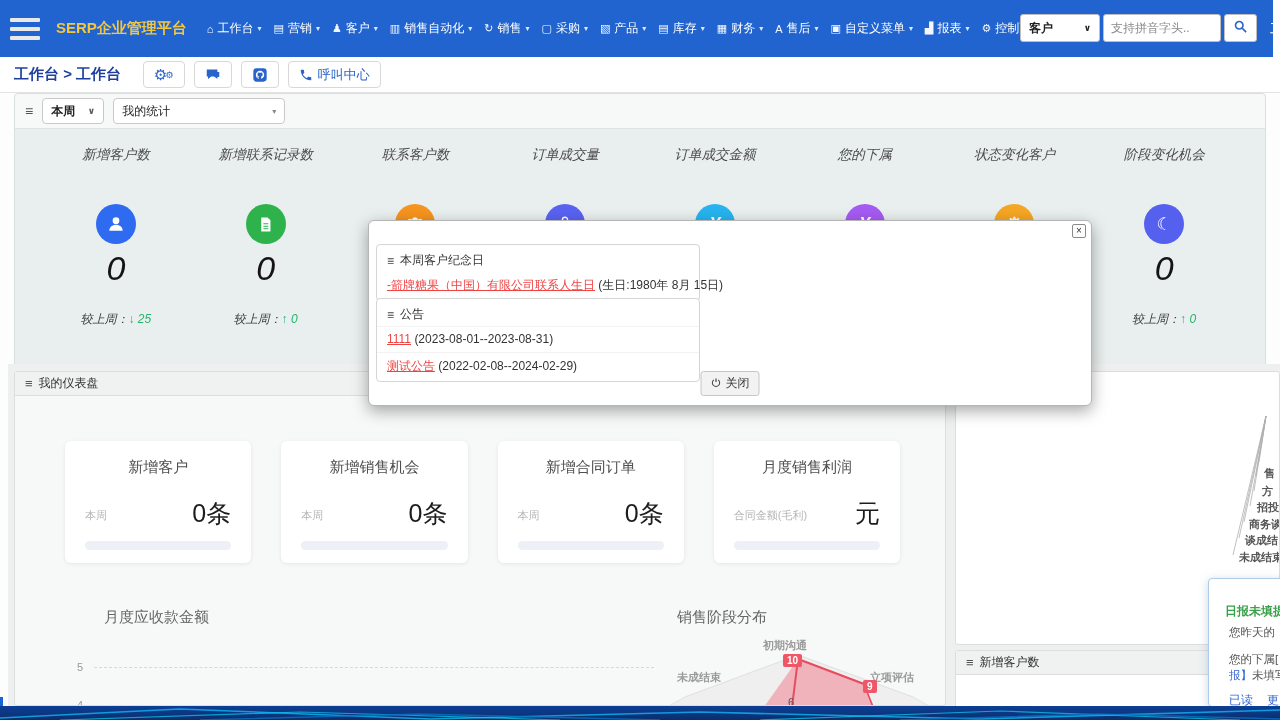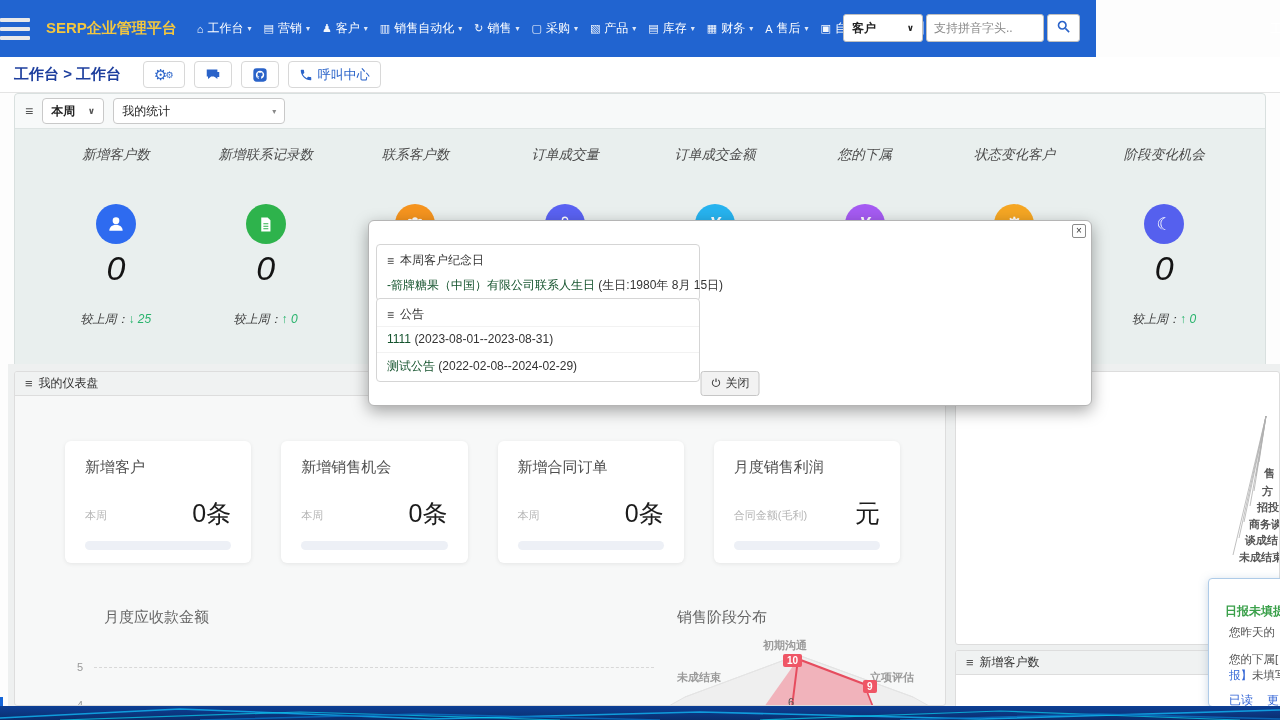--- a/index.html
+++ b/index.html
@@ -1,20 +1,20 @@
 <!DOCTYPE html>
 <html><head>
 <meta charset="utf-8">
 <style>
 *{margin:0;padding:0;box-sizing:border-box;}
 html,body{width:1280px;height:720px;overflow:hidden;}
 body{font-family:"Liberation Sans","DejaVu Sans",sans-serif;background:#fdfdfd;position:relative;}
 a{text-decoration:none;}
 
-.navbar{position:absolute;left:0;top:0;width:1096px;height:57px;background:#2164d0;display:flex;align-items:center;z-index:10;}
+.navbar{position:absolute;left:0;top:0;width:1273px;height:57px;background:#2164d0;display:flex;align-items:center;padding-left:10px;z-index:10;}
 .burger{width:30px;display:flex;flex-direction:column;gap:5px;margin-right:16px;cursor:pointer;}
 .burger i{display:block;height:4px;background:#e9e9e9;border-radius:1px;}
 .brand{color:#f2c63f;font-weight:bold;font-size:15px;margin-right:20px;white-space:nowrap;}
 .nav-menu{display:flex;align-items:center;gap:12px;}
 .nav-item{color:#fff;font-size:12px;white-space:nowrap;display:flex;align-items:center;gap:4px;cursor:pointer;}
 .nav-item .gl{font-size:11px;opacity:.95;}
 .nav-item .car{font-size:8px;opacity:.85;}
 .nav-search{position:absolute;right:16px;top:14px;display:flex;align-items:center;gap:3px;}
 .sel-sm{background:#fff;border:1px solid #bfbfbf;border-radius:3px;height:28px;width:80px;display:flex;align-items:center;justify-content:space-between;padding:0 8px;font-size:12px;color:#222;font-weight:bold;cursor:pointer;}
 .sel-sm .chev{font-size:9px;font-weight:bold;}
@@ -43,31 +43,31 @@
 .stat-value{font-size:34px;color:#141414;text-align:center;}
 .stat-delta{font-size:12px;color:#3c3c3c;text-align:center;margin-top:23px;height:15px;}
 .green{color:#27b36b;}
 
 .modal{position:absolute;left:368px;top:220px;width:724px;height:186px;background:#fff;border:1px solid #b5b5b5;border-radius:6px;box-shadow:0 5px 16px rgba(0,0,0,.35);z-index:50;}
 .modal-close{position:absolute;top:3px;right:5px;width:14px;height:14px;border:1px solid #8a8a8a;border-radius:2px;background:#fdfdfd;font-size:10px;line-height:12px;text-align:center;color:#333;cursor:pointer;}
 .mbox{position:absolute;left:7px;width:324px;border:1px solid #d5d5d5;border-radius:4px;background:#fff;}
 .mbox-head{font-size:12px;color:#333;padding:7px 10px 3px;display:flex;gap:6px;align-items:center;}
 .mbox-head .hmb{font-size:12px;color:#444;}
 .mrow{font-size:12px;padding:5px 10px 6px;white-space:nowrap;}
-.mrow a{color:#14532d;}
+.mrow a{color:#ef4444;text-decoration:underline;}
 .mrow .plain{color:#333;}
 .modal-foot-btn{position:absolute;bottom:9px;left:50%;transform:translateX(-50%);display:flex;align-items:center;gap:4px;background:#f2f2f2;border:1px solid #c6c6c6;border-radius:3px;padding:3px 9px;font-size:12px;color:#333;cursor:pointer;}
 
 .content-bg{position:absolute;left:8px;top:364px;width:1272px;height:342px;background:#eef0f0;}
 .panel{position:absolute;background:#fff;border:1px solid #ddd;border-radius:3px;overflow:hidden;}
 .phead{height:24px;background:#f0f2f2;border-bottom:1px solid #ddd;display:flex;align-items:center;gap:6px;padding-left:10px;font-size:12px;color:#333;}
 .phead .hmb{font-size:13px;}
 .dash-panel{left:14px;top:371px;width:932px;height:335px;background:#f7f8f8;}
 .cards-row{position:absolute;left:50px;top:69px;right:45px;display:flex;gap:30px;}
-.dcard{flex:1;background:#fff;border-radius:6px;box-shadow:0 1px 4px rgba(0,0,0,.08);padding:17px 20px;height:122px;}
+.dcard{flex:1;background:#fff;border-radius:6px;box-shadow:0 1px 4px rgba(0,0,0,.08);padding:17px 20px;height:122px;text-align:center;}
 .dcard-title{font-size:15px;color:#4f4f4f;}
 .dcard-row{display:flex;justify-content:space-between;align-items:flex-end;margin-top:20px;}
 .dcard-label{font-size:11px;color:#b5b5b5;padding-bottom:7px;}
 .dcard-value{font-size:25px;color:#1c1c1c;margin-left:44px;}
 .dcard-bar{height:9px;background:#edf0f6;border-radius:5px;margin-top:11px;}
 .chart-title{position:absolute;font-size:15px;color:#666;}
 .gtick{position:absolute;font-size:11px;color:#999;}
 .gline{position:absolute;border-top:1px dashed #d8d8d8;height:0;}
 .radar-label{position:absolute;font-size:11px;color:#9a9a9a;white-space:nowrap;font-weight:bold;}
 .radar-badge{position:absolute;background:#ef5666;color:#fff;font-size:10px;font-weight:bold;padding:1px 4px;border-radius:2px;line-height:11px;}

